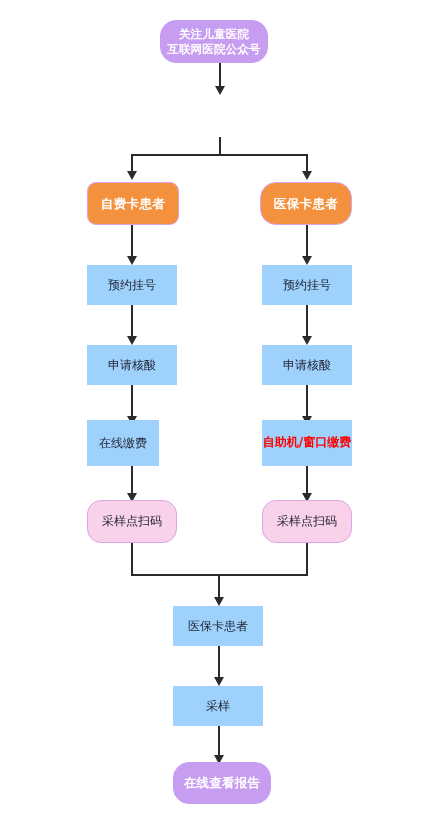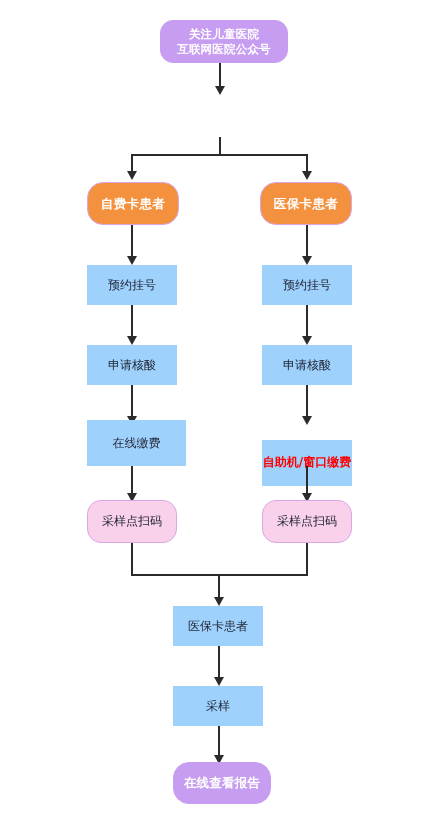--- a/index.html
+++ b/index.html
@@ -87,50 +87,50 @@
     border-left: 5.5px solid transparent;
     border-right: 5.5px solid transparent;
     border-top: 9px solid #2b2b2b;
   }
 </style>
 </head>
 <body>
 
 <div id="canvas">
 
-  <div class="node node-purple" style="left:160px; top:20px; width:128px; height:43px;border-radius:13px;">关注儿童医院
+  <div class="node node-purple" style="left:160px; top:20px; width:108px; height:43px;">关注儿童医院
 互联网医院公众号</div>
 
   <div class="conn v-line" style="left:219px; top:63px; height:24px;"></div>
   <div class="arrow-down" style="left:214.5px; top:86px;"></div>
 
 
   <div class="conn v-line" style="left:219px; top:137px; height:18px;"></div>
   <div class="conn h-line" style="left:132px; top:154px; width:176px;"></div>
   <div class="conn v-line" style="left:131px; top:154px; height:18px;"></div>
   <div class="arrow-down" style="left:126.5px; top:171px;"></div>
   <div class="conn v-line" style="left:306px; top:154px; height:18px;"></div>
   <div class="arrow-down" style="left:301.5px; top:171px;"></div>
 
-  <div class="node node-orange" style="left:87px; top:182px; width:92px; height:43px;">自费卡患者</div>
+  <div class="node node-orange" style="left:87px; top:182px; width:92px; height:43px;border-radius:9px;">自费卡患者</div>
 
   <div class="conn v-line" style="left:131px; top:225px; height:32px;"></div>
   <div class="arrow-down" style="left:126.5px; top:256px;"></div>
 
   <div class="node node-blue" style="left:87px; top:265px; width:90px; height:40px;">预约挂号</div>
 
   <div class="conn v-line" style="left:131px; top:305px; height:32px;"></div>
   <div class="arrow-down" style="left:126.5px; top:336px;"></div>
 
   <div class="node node-blue" style="left:87px; top:345px; width:90px; height:40px;">申请核酸</div>
 
   <div class="conn v-line" style="left:131px; top:385px; height:32px;"></div>
   <div class="arrow-down" style="left:126.5px; top:416px;"></div>
 
-  <div class="node node-blue" style="left:87px; top:420px; width:99px; height:46px;">在线缴费</div>
+  <div class="node node-blue" style="left:87px; top:420px; width:72px; height:46px;">在线缴费</div>
 
   <div class="conn v-line" style="left:131px; top:466px; height:28px;"></div>
   <div class="arrow-down" style="left:126.5px; top:493px;"></div>
 
   <div class="node node-pink" style="left:87px; top:500px; width:90px; height:43px;">采样点扫码</div>
 
   <div class="node node-orange" style="left:260px; top:182px; width:92px; height:43px;border-radius:16px;">医保卡患者</div>
 
   <div class="conn v-line" style="left:306px; top:225px; height:32px;"></div>
   <div class="arrow-down" style="left:301.5px; top:256px;"></div>
@@ -138,21 +138,21 @@
   <div class="node node-blue" style="left:262px; top:265px; width:90px; height:40px;">预约挂号</div>
 
   <div class="conn v-line" style="left:306px; top:305px; height:32px;"></div>
   <div class="arrow-down" style="left:301.5px; top:336px;"></div>
 
   <div class="node node-blue" style="left:262px; top:345px; width:90px; height:40px;">申请核酸</div>
 
   <div class="conn v-line" style="left:306px; top:385px; height:32px;"></div>
   <div class="arrow-down" style="left:301.5px; top:416px;"></div>
 
-  <div class="node node-blue red-text" style="left:262px; top:440px; width:90px; height:46px;">自助机/窗口缴费</div>
+  <div class="node node-blue red-text" style="left:262px; top:420px; width:90px; height:46px;">自助机/窗口缴费</div>
 
   <div class="conn v-line" style="left:306px; top:466px; height:28px;"></div>
   <div class="arrow-down" style="left:301.5px; top:493px;"></div>
 
   <div class="node node-pink" style="left:262px; top:500px; width:90px; height:43px;">采样点扫码</div>
 
   <div class="conn v-line" style="left:131px; top:543px; height:32px;"></div>
   <div class="conn v-line" style="left:306px; top:543px; height:32px;"></div>
   <div class="conn h-line" style="left:131px; top:574px; width:177px;"></div>
   <div class="conn v-line" style="left:218px; top:574px; height:24px;"></div>

